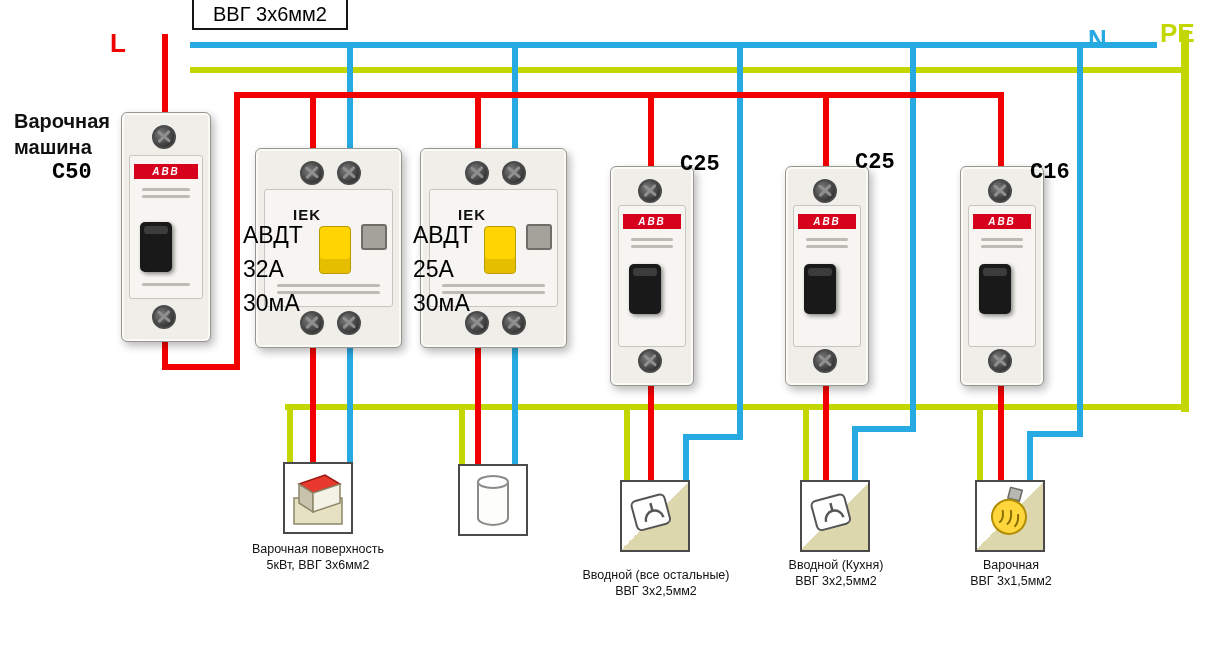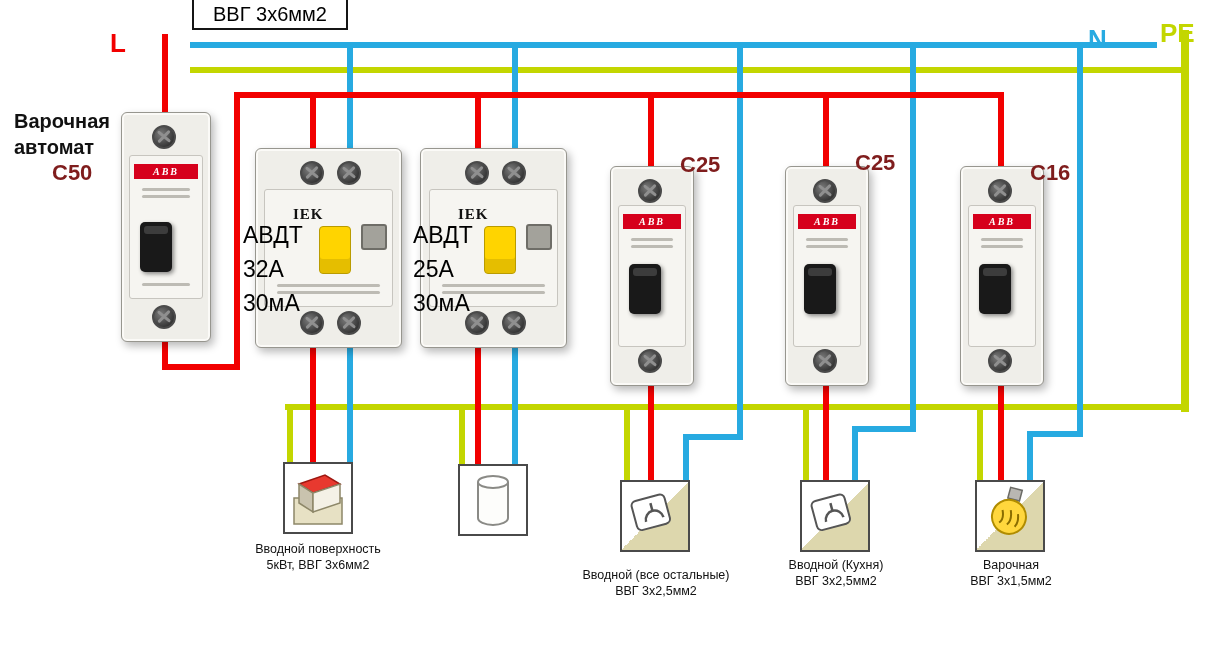--- a/index.html
+++ b/index.html
@@ -10,21 +10,21 @@
   .w.ph{background:var(--phase,#f20000);}
   .w.nt{background:var(--neutral,#27aae1);}
   .w.pe{background:var(--earth,#c3d600);}
   
   .cablebox{position:absolute;left:192px;top:0;width:152px;height:28px;background:#fff;
             border:2px solid #151515;border-top:0;z-index:4;text-align:center;
             font-size:20px;line-height:28px;color:#000;}
   .toplabel{position:absolute;font-size:26px;font-weight:bold;z-index:3;}
   
   .dev{position:absolute;z-index:2;background:#efeee9;border:1px solid #97968f;border-radius:6px;
-       box-shadow:3px 4px 8px rgba(0,0,0,.28), inset 0 0 0 2px #fbfaf7;font-family:Liberation Serif, serif;}
+       box-shadow:3px 4px 8px rgba(0,0,0,.28), inset 0 0 0 2px #fbfaf7;}
   .screw{position:absolute;width:24px;height:24px;border-radius:50%;
          background:radial-gradient(circle at 35% 35%,#7a7a7a,#1c1c1c);
          border:2px solid #4a4a4a;box-sizing:border-box;}
   .screw::before,.screw::after{content:"";position:absolute;left:2px;right:2px;top:8px;height:3px;
          background:#8f8f8f;border-radius:2px;}
   .screw::before{transform:rotate(40deg);}
   .screw::after{transform:rotate(-45deg);}
   .face{position:absolute;left:7px;right:7px;background:#f6f5f1;border:1px solid #c7c5bf;border-radius:3px;}
   .c50 .face{top:42px;bottom:42px;}
   .mcb1p .face{top:38px;bottom:38px;}
@@ -40,21 +40,21 @@
   .lever::before{content:"";position:absolute;left:4px;top:4px;right:4px;height:8px;background:#3c3c3c;border-radius:3px;}
   .c50 .lever{top:66px;}
   .mcb1p .lever{top:58px;}
   .rcbo{width:145px;height:198px;}
   .iek{position:absolute;left:28px;top:16px;font-weight:bold;font-size:15px;letter-spacing:1px;color:#111;}
   .ytoggle{position:absolute;left:54px;top:36px;width:30px;height:46px;background:var(--brand-yellow,#ffd400);
            border:1px solid #b99b00;border-radius:4px;box-shadow:inset 0 -14px 0 rgba(0,0,0,.10);}
   .tbtn{position:absolute;left:96px;top:34px;width:26px;height:26px;background:#a3a29b;
         border:2px solid #6e6d67;border-radius:3px;box-sizing:border-box;}
   
-  .rating{position:absolute;font-family:Liberation Sans, sans-serif;font-weight:bold;font-size:22px;color:#7f1d1d;z-index:3;}
+  .rating{position:absolute;font-family:Liberation Mono, monospace;font-weight:bold;font-size:22px;color:#000000;z-index:3;}
   .mainlabel{position:absolute;left:14px;top:108px;font-weight:bold;font-size:20px;line-height:26px;z-index:3;}
   .devlabel{position:absolute;font-size:23px;line-height:34px;color:#000;z-index:3;}
   .cap{position:absolute;text-align:center;font-size:12.5px;line-height:1.3;color:#111;z-index:3;}
   
   .icon{position:absolute;width:70px;height:72px;background:#fff;border:2px solid #4a4a4a;z-index:2;box-sizing:border-box;}
   .icon.diag{background:linear-gradient(135deg,#fff 50%,#ddd7ad 50%);}
   .icon svg{display:block;width:100%;height:100%;}
 </style>
 </head>
 <body>
@@ -188,21 +188,21 @@
           <i></i>
           <i></i>
         </div>
       <div class="lever"></div>
     </div>
     <div class="screw" style="left:27px;bottom:12px"></div>
   </div>
 
   <div class="mainlabel">
     <div>Варочная</div>
-    <div>автомат</div>
+    <div>машина</div>
   </div>
   <div class="rating" style="left:52px;top:160px">С50</div>
 
   <div class="devlabel" style="left:243px;top:218px">
     <div>АВДТ</div>
     <div>32А</div>
     <div>30мА</div>
   </div>
   <div class="devlabel" style="left:413px;top:218px">
     <div>АВДТ</div>
@@ -250,21 +250,21 @@
     <svg viewBox="0 0 66 66">
       <g transform="rotate(15 33 30)">
         <rect x="27" y="5" width="12" height="11" fill="#b9b7b2" stroke="#6b6b66" stroke-width="1.5"></rect>
         <circle cx="33" cy="34" r="17" fill="#ffd73d" stroke="#b08c00" stroke-width="2"></circle>
         <path d="M25 29 q4 8 0 13 M33 27 q4 9 0 15 M41 29 q3 8 0 13" fill="none" stroke="#8a6d00" stroke-width="2"></path>
       </g>
     </svg>
   </div>
 
   <div class="cap" style="left:228px;top:541px;width:180px">
-    <div>Вводной поверхность</div>
+    <div>Варочная поверхность</div>
     <div>5кВт, ВВГ 3х6мм2</div>
   </div>
   <div class="cap" style="left:570px;top:567px;width:172px">
     <div>Вводной (все остальные)</div>
     <div>ВВГ 3х2,5мм2</div>
   </div>
   <div class="cap" style="left:761px;top:557px;width:150px">
     <div>Вводной (Кухня)</div>
     <div>ВВГ 3х2,5мм2</div>
   </div>

